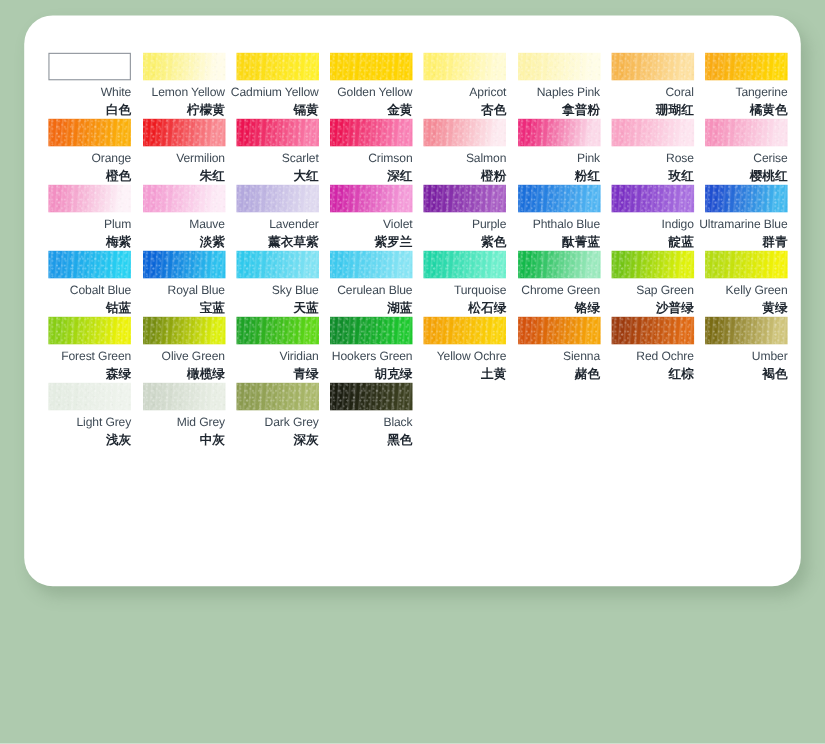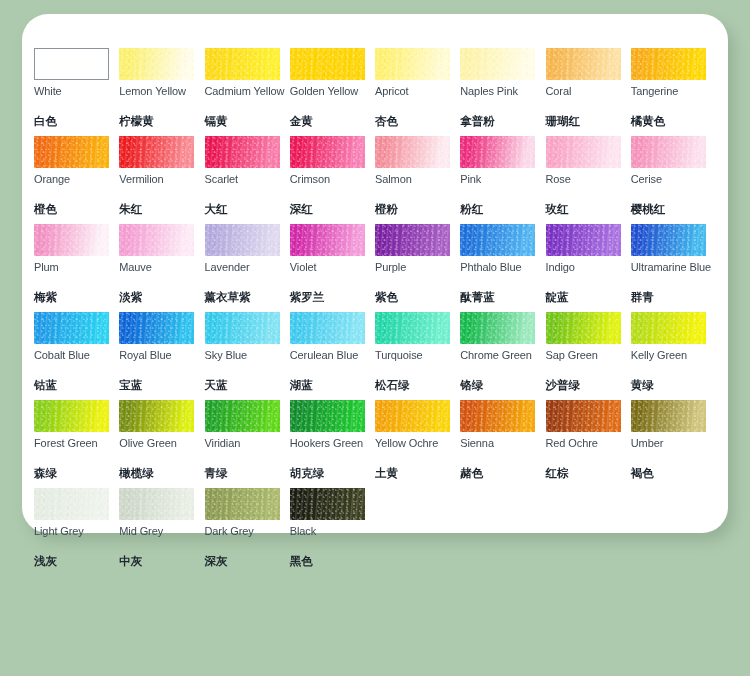--- a/index.html
+++ b/index.html
@@ -26,24 +26,24 @@
   #grid {
     position: absolute;
     left: 12px;
     top: 34px;
     width: 682px;
     display: flex;
     flex-wrap: wrap;
   }
   .swatch-cell {
     width: 85.25px;
-    height: 88px;
+    height: 60px;
     display: flex;
     flex-direction: column;
-    align-items: flex-start;
+    align-items: flex-end;
   }
   .chip {
     width: 75px;
     height: 32px;
     position: relative;
     overflow: hidden;
   }
   .chip .grain {
     position: absolute;
     inset: 0;
@@ -78,21 +78,21 @@
   .label-en {
     margin-top: 5px;
     font-size: 11px;
     color: #3e4a55;
     line-height: 13px;
     text-align: center;
     white-space: nowrap;
     letter-spacing: -0.1px;
   }
   .label-zh {
-    margin-top: 16px;
+    margin-top: 3px;
     font-size: 11.5px;
     font-weight: bold;
     color: #1f2730;
     line-height: 14px;
     text-align: center;
     white-space: nowrap;
   }
 </style>
 </head>
 <body>

